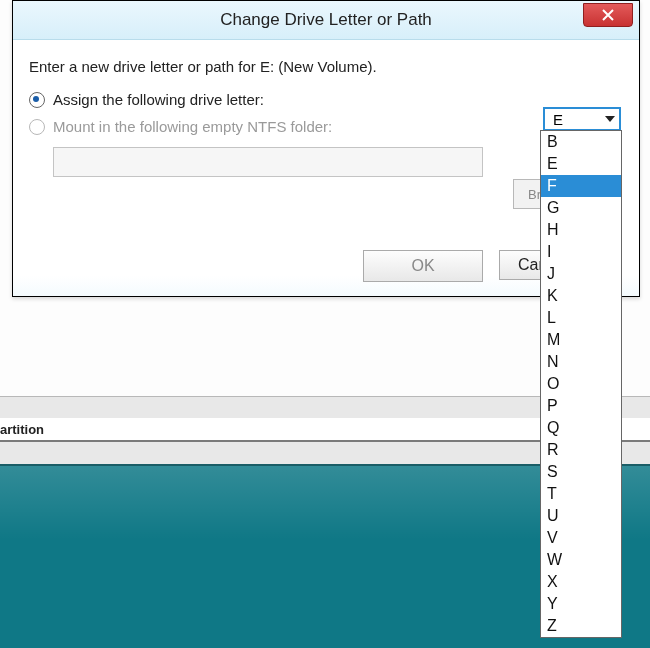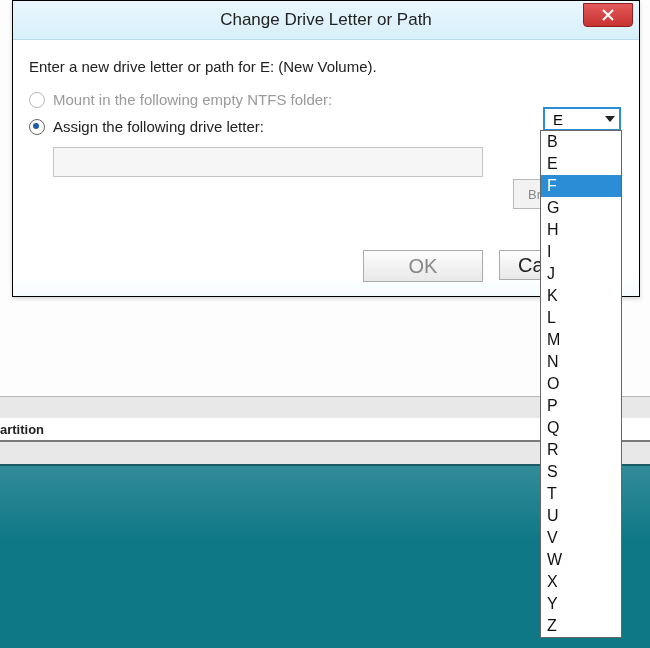--- a/index.html
+++ b/index.html
@@ -185,21 +185,21 @@
     gap: 16px;
   }
   .btn {
     width: 118px;
     height: 30px;
     border: 1px solid #aaa;
     background: linear-gradient(to bottom, #fdfdfd, #e8e8e8);
     display: flex;
     align-items: center;
     justify-content: center;
-    font-size: 20px;
+    font-size: 16px;
   }
   .btn.ok { color:#888; }
   .btn.cancel { justify-content:flex-start; padding-left:18px; box-sizing:border-box; }
 
   
   .dropdown {
     position: absolute;
     width: 82px;
     background: #fff;
     border: 1px solid #666;
@@ -238,28 +238,28 @@
       <div class="close-btn">
         <svg viewBox="0 0 12 12">
           <path d="M1 1 L11 11 M11 1 L1 11" stroke="#fff" stroke-width="2" fill="none"></path>
         </svg>
       </div>
     </div>
 
     <div class="content">
       <div class="instr">Enter a new drive letter or path for E: (New Volume).</div>
 
+      <div class="option-row">
+        <div class="radio checked"></div>
+        <span>Assign the following drive letter:</span>
+      </div>
+
       <div class="option-row disabled" style="margin-top:8px;">
         <div class="radio disabled"></div>
         <span>Mount in the following empty NTFS folder:</span>
-      </div>
-
-      <div class="option-row">
-        <div class="radio checked"></div>
-        <span>Assign the following drive letter:</span>
       </div>
 
       <div style="margin-top:12px;">
         <div class="path-input"></div>
       </div>
 
       <div class="buttons">
         <div class="btn ok">
           <span>OK</span>
         </div>

